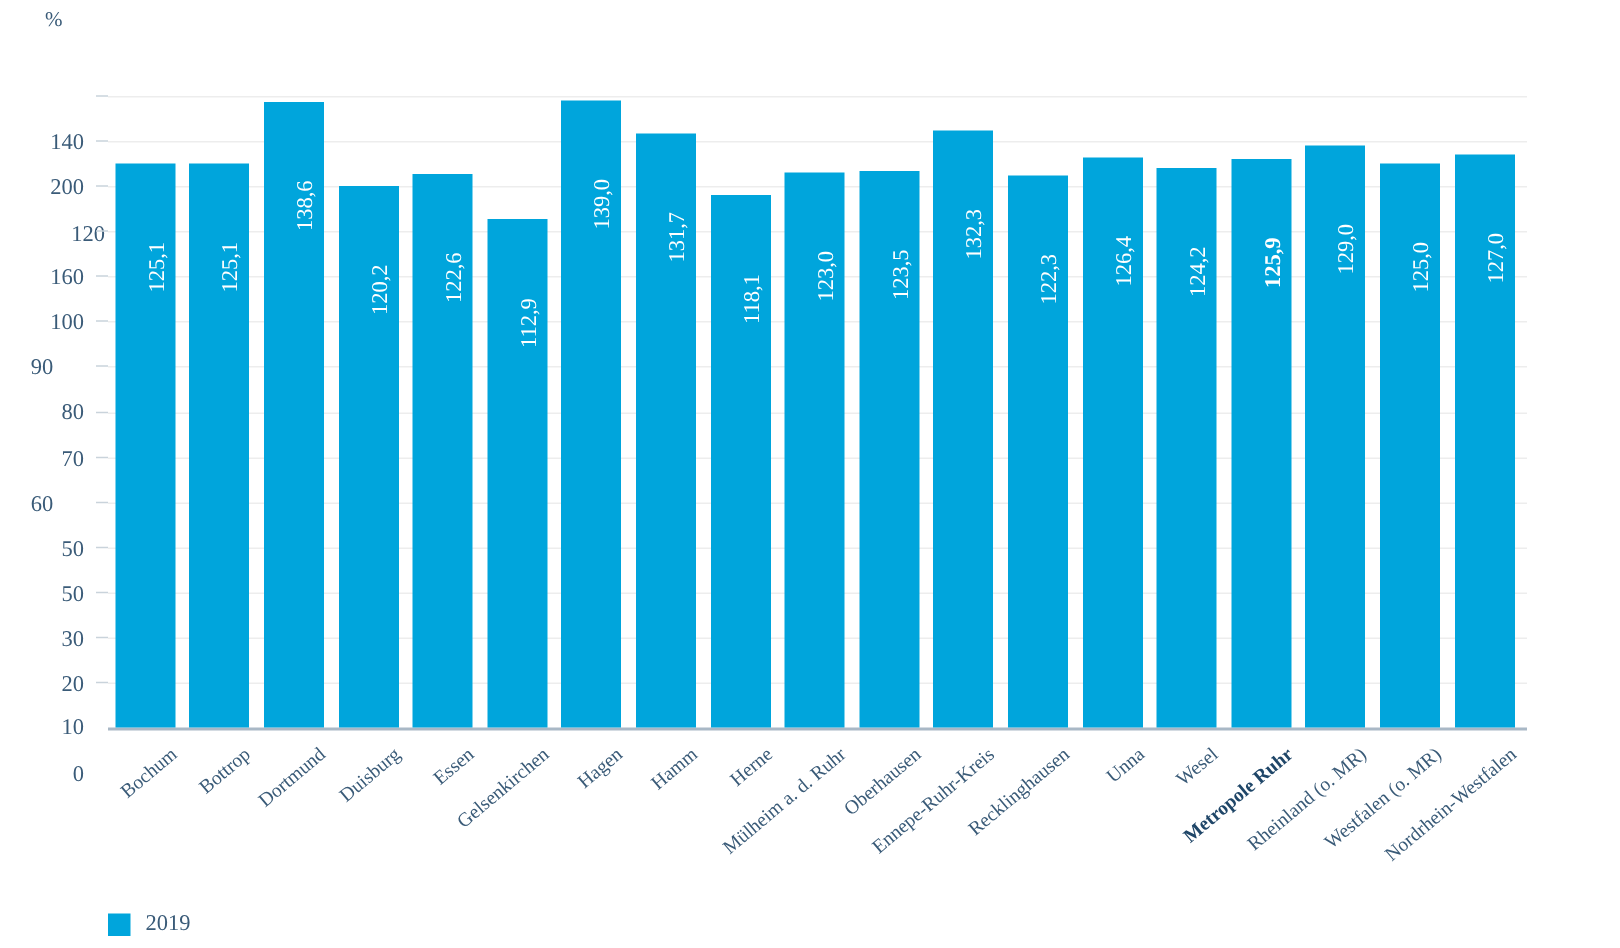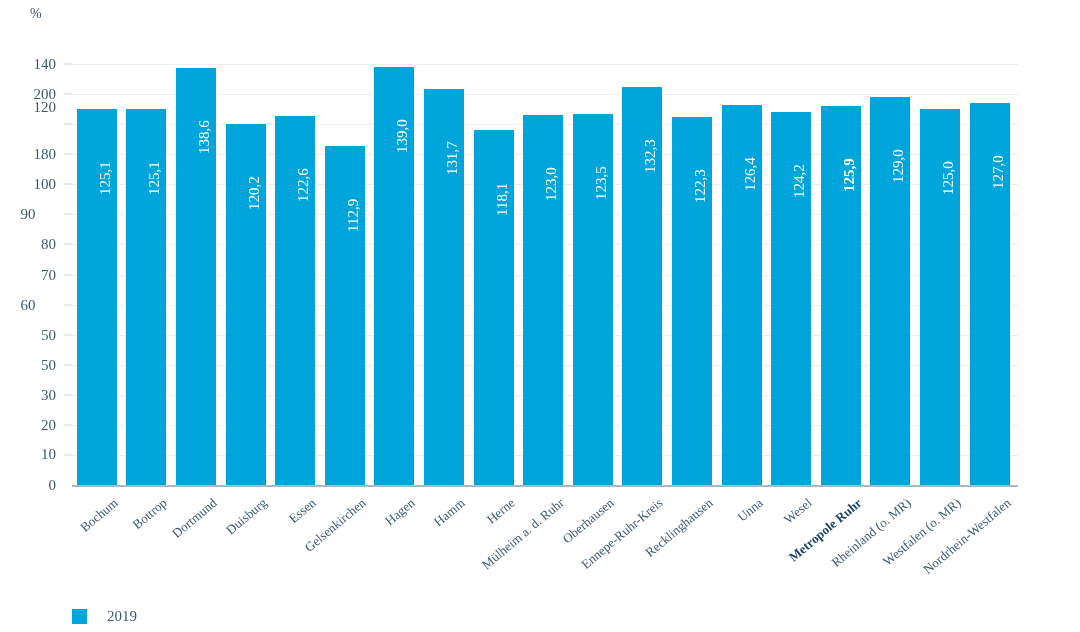--- a/index.html
+++ b/index.html
@@ -31,20 +31,21 @@
   }
   .gridline.zero{background:#A9B8C6;height:2px;}
 
   
   .ytick{
     position:absolute;
     width:56px;text-align:right;
     font-size:15px;color:#3A5B78;
     transform:translateY(-50%);
     left:0;
+    margin-top:32px;
   }
   .ytick-dash{
     position:absolute;width:8px;height:1px;background:#C9D3DB;
     left:64px;transform:translateY(-50%);
   }
 
   
   .bar{
     position:absolute;
     width:40px;
@@ -78,21 +79,21 @@
     color:#3A5B78;
     transform:rotate(-40deg);
     transform-origin:right top;
     text-align:right;
   }
   .catlabel.bold{font-weight:bold;color:#1F4668;}
 
   
   .legend{
     position:absolute;left:72px;top:608px;
-    display:flex;align-items:center;gap:20px;
+    display:flex;align-items:center;gap:10px;
   }
   .legend-swatch{
     width:15px;height:15px;background:#00A5DC;display:inline-block;
   }
   .legend-label{font-size:15px;color:#3A5B78;}
 </style>
 </head>
 <body>
 
 <div id="chart-root">
@@ -210,23 +211,23 @@
           <div class="bar-value-inner" style="top: 78px;">127,0</div>
         </div>
       </div>
     </div>
 
   <div id="ytick-layer">
       <div class="ytick" style="top: 64px;">140</div>
       <div class="ytick-dash" style="top: 64px;"></div>
       <div class="ytick" style="top: 94.0714px;">200</div>
       <div class="ytick-dash" style="top: 94.0714px;"></div>
-      <div class="ytick" style="top: 107px;">120</div>
+      <div class="ytick" style="top: 125px; padding-left: 14px;">120</div>
       <div class="ytick-dash" style="top: 124.143px;"></div>
-      <div class="ytick" style="top: 154.214px;">180</div>
+      <div class="ytick" style="top: 154.214px;">160</div>
       <div class="ytick-dash" style="top: 154.214px;"></div>
       <div class="ytick" style="top: 184.286px;">100</div>
       <div class="ytick-dash" style="top: 184.286px;"></div>
       <div class="ytick" style="top: 214.357px; text-align: center;">90</div>
       <div class="ytick-dash" style="top: 214.357px;"></div>
       <div class="ytick" style="top: 244.429px;">80</div>
       <div class="ytick-dash" style="top: 244.429px;"></div>
       <div class="ytick" style="top: 274.5px;">70</div>
       <div class="ytick-dash" style="top: 274.5px;"></div>
       <div class="ytick" style="top: 304.571px; text-align: center;">60</div>

